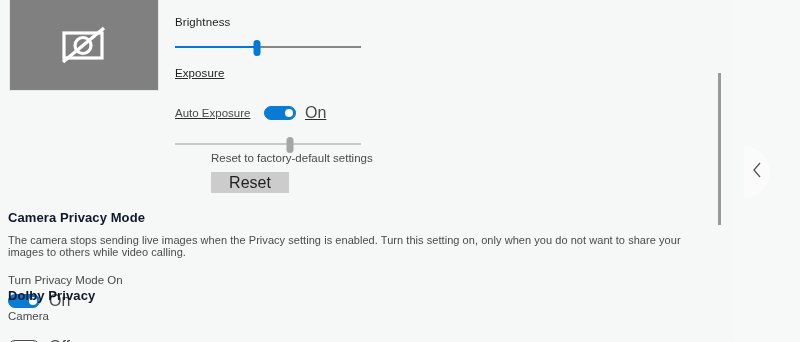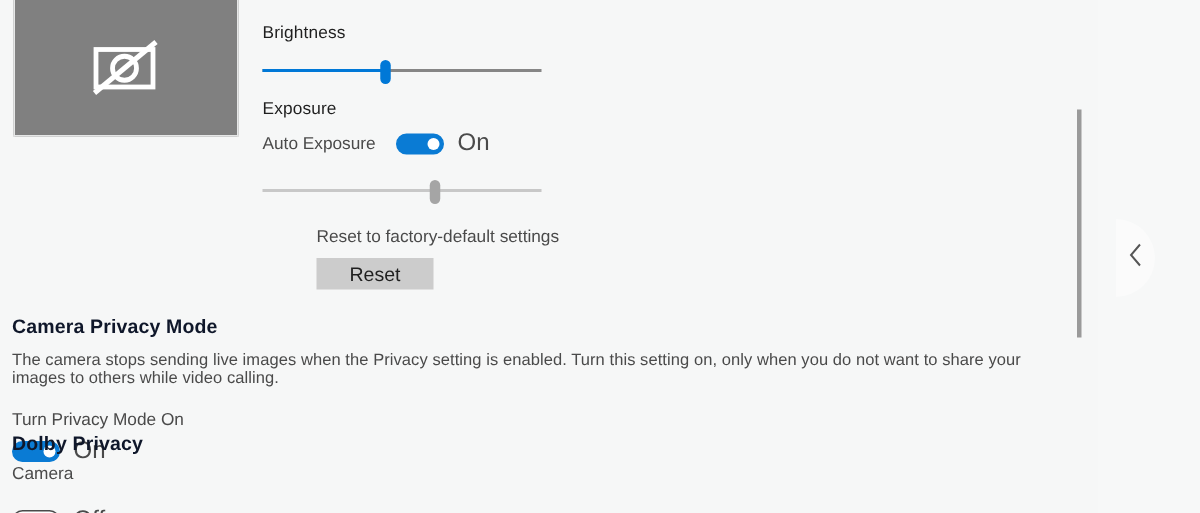--- a/index.html
+++ b/index.html
@@ -138,21 +138,21 @@
   }
 
   
   .reset-btn {
     margin-top: 8px;
     width: 78px;
     height: 21px;
     background: #cccccc;
     border: none;
     font-family: "Liberation Sans", sans-serif;
-    font-size: 13px;
+    font-size: 16px;
     color: #1f1f1f;
     cursor: default;
     padding: 0;
   }
 
   
   .section-heading {
     font-size: 13px;
     font-weight: bold;
     color: #0f172a;
@@ -215,24 +215,24 @@
 
     <div style="position:absolute; left:0; top:16px;">
       <div class="group-label">Brightness</div>
       <div class="slider">
         <div class="track"></div>
         <div class="fill" id="brightness-fill" style="width: 44%;"></div>
         <div class="thumb" id="brightness-thumb" style="left: 44%;"></div>
       </div>
     </div>
 
-    <div style="position:absolute; left:0; top:67px;">
+    <div style="position:absolute; left:0; top:67px;text-decoration:underline;">
       <div class="group-label">Exposure</div>
 
-      <div class="switch-row" style="margin-top:8px;">
+      <div class="switch-row" style="margin-top:25px;">
         <span class="inline-label" style="width:89px;">Auto Exposure</span>
         <span class="switch on">
           <span class="knob"></span>
         </span>
         <span class="switch-state">On</span>
       </div>
 
       <div class="slider disabled" style="margin-top:13px;">
         <div class="track"></div>
         <div class="thumb" id="exposure-thumb" style="left: 62%;"></div>

